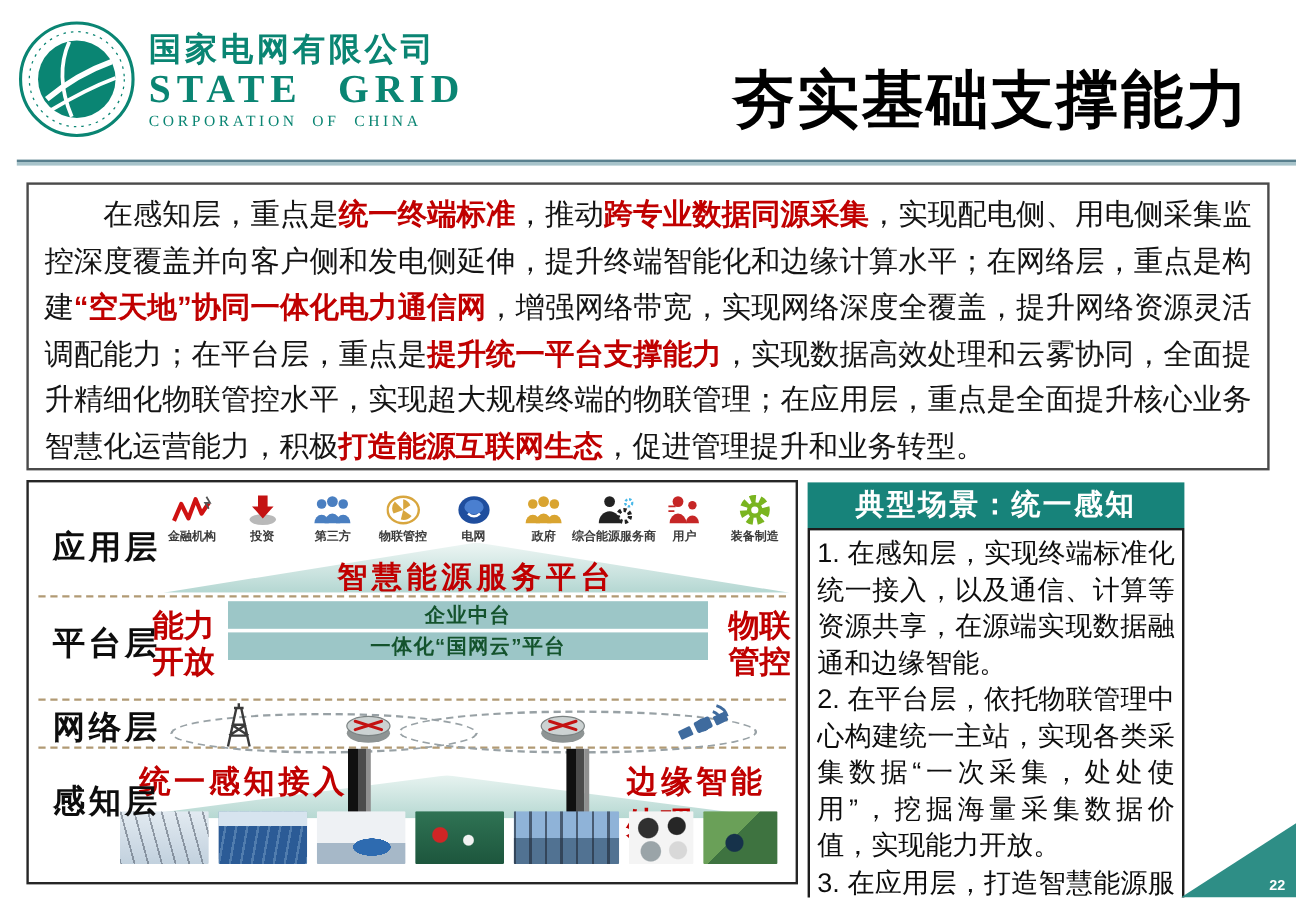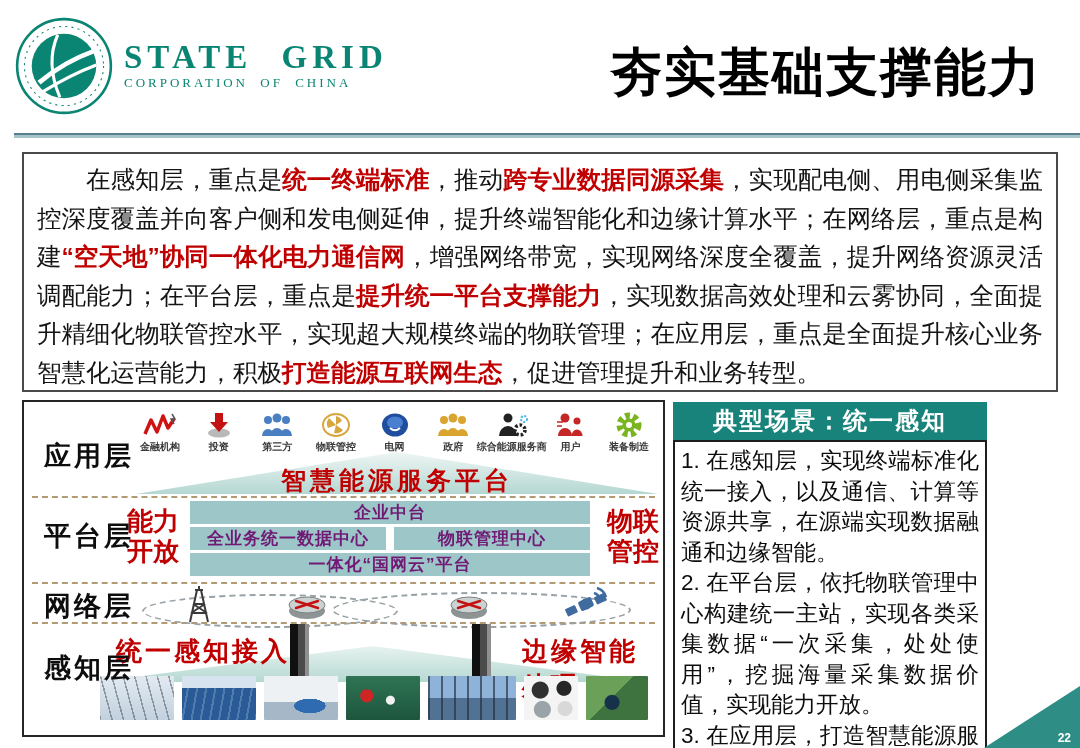--- a/index.html
+++ b/index.html
@@ -7,21 +7,21 @@
     width:1080px;height:748px;position:relative;background:#fff;overflow:hidden;
     font-family:"Liberation Sans","DejaVu Sans",sans-serif;color:#111;
   }
   
   .logo-wrap{position:absolute;left:14px;top:16px;display:flex;align-items:center;}
   .logo-globe{width:100px;height:100px;}
   .logo-text{margin-left:10px;color:#0a8573;}
   .logo-cn{font-size:27px;font-weight:700;letter-spacing:3px;}
   .logo-en1{font-family:"Liberation Serif","DejaVu Serif",serif;font-size:33px;font-weight:700;letter-spacing:5px;word-spacing:16px;margin-top:-2px;}
   .logo-en2{font-family:"Liberation Serif","DejaVu Serif",serif;font-size:13px;letter-spacing:3px;word-spacing:6px;margin-top:-1px;}
-  .page-title{position:absolute;left:590px;right:18px;top:38px;margin:0;text-align:center;
+  .page-title{position:absolute;left:590px;right:18px;top:38px;margin:11px;text-align:center;
     font-size:52px;font-weight:800;color:#000;letter-spacing:2px;}
   .header-rule{position:absolute;left:14px;right:0;top:133px;height:5px;
     background:linear-gradient(180deg,#587f8d 0 40%,#a7c3ca 40% 100%);}
   
   .intro{position:absolute;left:22px;top:152px;width:1036px;height:240px;box-sizing:border-box;
     border:2px solid #4a4a4a;padding:7px 13px 0 13px;
     font-size:24.5px;line-height:38.5px;text-align:justify;text-indent:2em;color:#141414;}
   .em-red{color:#c00000;font-weight:700;}
   
   .diagram{position:absolute;left:22px;top:400px;width:643px;height:337px;box-sizing:border-box;
@@ -42,21 +42,21 @@
     background:linear-gradient(180deg,#eef6f4 0%,#b4d7d2 100%);
     clip-path:polygon(0 100%,50% 0,100% 100%);}
   .banner-text{position:absolute;left:112px;width:522px;top:62px;text-align:center;z-index:3;
     color:#c00000;font-weight:700;font-size:25px;letter-spacing:4px;}
   
   .cap-red{position:absolute;width:58px;color:#c00000;font-weight:700;font-size:26px;line-height:30px;
     text-align:center;z-index:4;}
   .cap-ability{left:100px;top:104px;}
   .cap-iot{left:580px;top:104px;}
   .pf-boxes{position:absolute;left:166px;top:99px;width:400px;z-index:3;}
-  .pf-box{background:#9cc6c7;color:#701a75;font-weight:700;font-size:17px;letter-spacing:1px;
+  .pf-box{background:#9cc6c7;color:#14532d;font-weight:700;font-size:17px;letter-spacing:1px;
     height:23px;display:flex;align-items:center;justify-content:center;}
   .pf-row{display:flex;gap:8px;margin-top:3px;}
   .pf-row .pf-box{flex:1;}
   .pf-boxes .pf-box.full{margin-top:3px;}
   .pf-boxes .pf-box:first-child{margin-top:0;}
   
   .net-ellipse{position:absolute;border:2px dashed #98a1a5;border-radius:50%;z-index:1;}
   .net-e1{left:118px;top:192px;width:252px;height:30px;}
   .net-e2{left:308px;top:190px;width:295px;height:32px;}
   .net-icon{position:absolute;z-index:3;}
@@ -118,20 +118,21 @@
 <div class="logo-wrap">
   <svg class="logo-globe" viewBox="0 0 96 96">
     <circle cx="48" cy="48" r="45" fill="none" stroke="#0a8573" stroke-width="2.5"></circle>
     <circle cx="48" cy="48" r="31" fill="#0a8573"></circle>
     <path d="M24 64 Q48 44 76 34" stroke="#fff" stroke-width="4.5" fill="none"></path>
     <path d="M27 73 Q55 56 79 47" stroke="#fff" stroke-width="3" fill="none"></path>
     <path d="M42 18 Q30 45 44 78" stroke="#fff" stroke-width="3" fill="none"></path>
     <circle cx="48" cy="48" r="38" fill="none" stroke="#0a8573" stroke-width="1" stroke-dasharray="2 4"></circle>
   </svg>
   <div class="logo-text">
+    <div class="logo-cn">国家电网有限公司</div>
     <div class="logo-en1">STATE GRID</div>
     <div class="logo-en2">CORPORATION OF CHINA</div>
   </div>
 </div>
 <h1 class="page-title">夯实基础支撑能力</h1>
 <div class="header-rule"></div>
 
 <div class="intro"><span>在感知层，重点是</span><span class="em-red">统一终端标准</span><span>，推动</span><span class="em-red">跨专业数据同源采集</span><span>，实现配电侧、用电侧采集监控深度覆盖并向客户侧和发电侧延伸，提升终端智能化和边缘计算水平；在网络层，重点是构建</span><span class="em-red">“空天地”协同一体化电力通信网</span><span>，增强网络带宽，实现网络深度全覆盖，提升网络资源灵活调配能力；在平台层，重点是</span><span class="em-red">提升统一平台支撑能力</span><span>，实现数据高效处理和云雾协同，全面提升精细化物联管控水平，实现超大规模终端的物联管理；在应用层，重点是全面提升核心业务智慧化运营能力，积极</span><span class="em-red">打造能源互联网生态</span><span>，促进管理提升和业务转型。</span></div>
 
 <div class="diagram">
@@ -254,24 +255,20 @@
     </div>
   </div>
 
   <div class="banner"></div>
   <div class="banner-text">智慧能源服务平台</div>
 
   <div class="cap-red cap-iot">物联管控</div>
   <div class="cap-red cap-ability">能力开放</div>
   <div class="pf-boxes">
     <div class="pf-box full">企业中台</div>
-    <div class="pf-row">
-      <div class="pf-box">全业务统一数据中心</div>
-      <div class="pf-box">物联管理中心</div>
-    </div>
     <div class="pf-box full">一体化“国网云”平台</div>
   </div>
 
   <div class="net-ellipse net-e1"></div>
   <div class="net-ellipse net-e2"></div>
   <div class="net-icon net-tower">
     <svg width="34" height="40" viewBox="0 0 34 40">
         <g stroke="#3a3a3a" stroke-width="2" fill="none">
           <path d="M17 2 v4 M13 6 h8 M8 38 L15 6 M26 38 L19 6 M11 20 h12 M9 29 h16 M11 20 L25 29 M23 20 L9 29"></path>
         </g>

